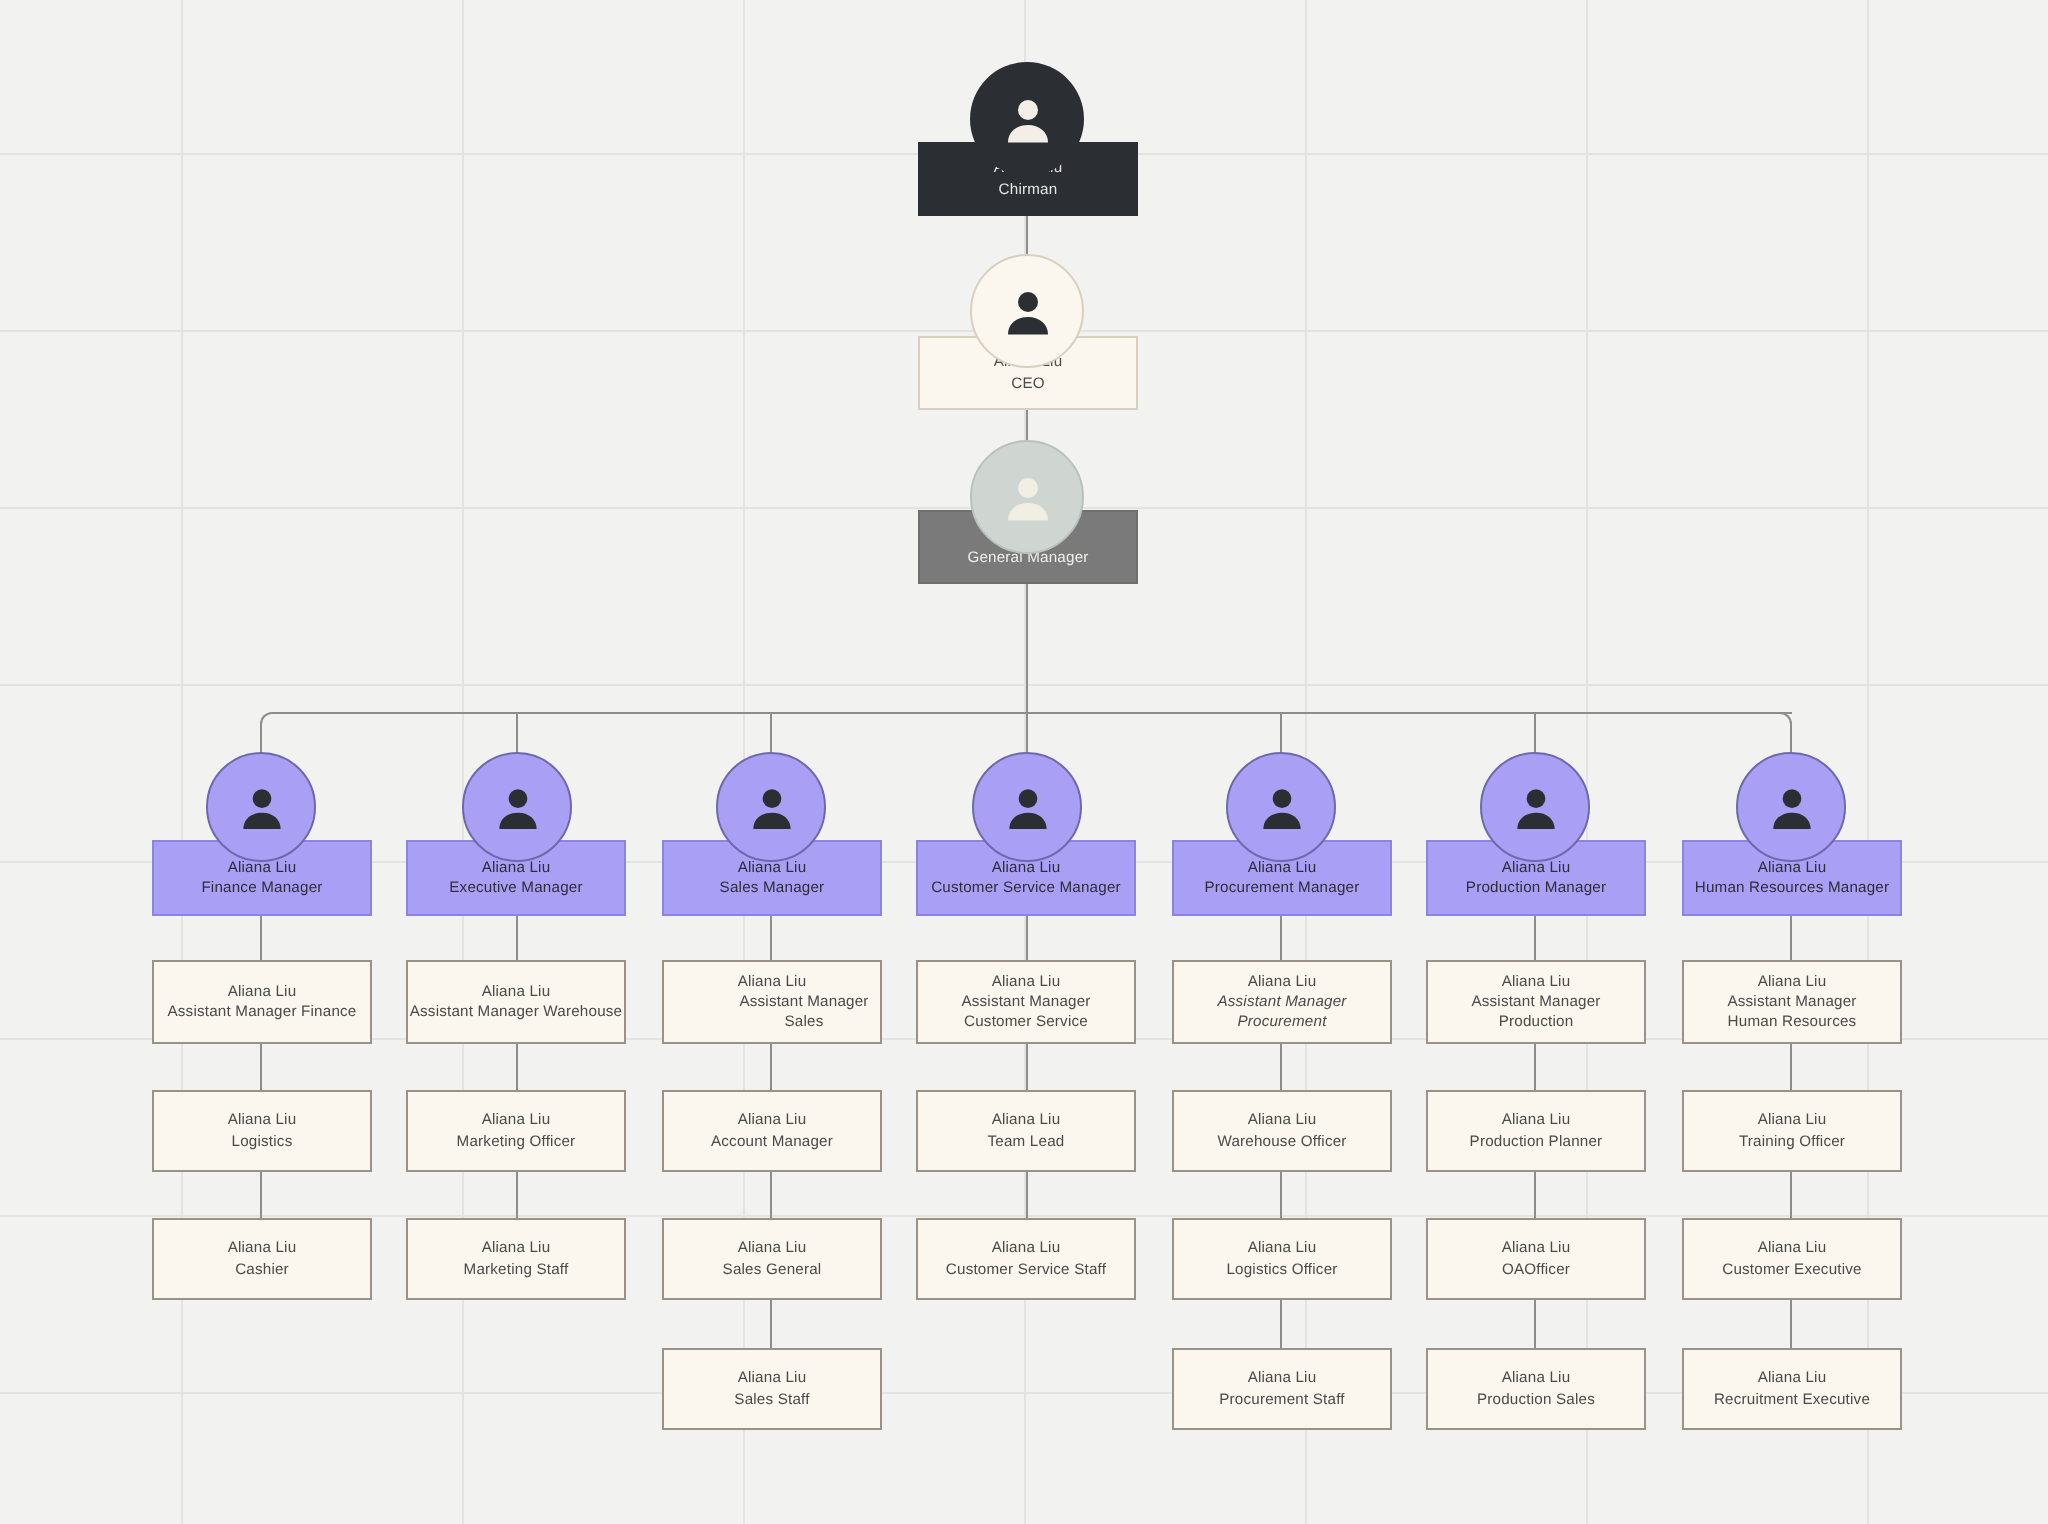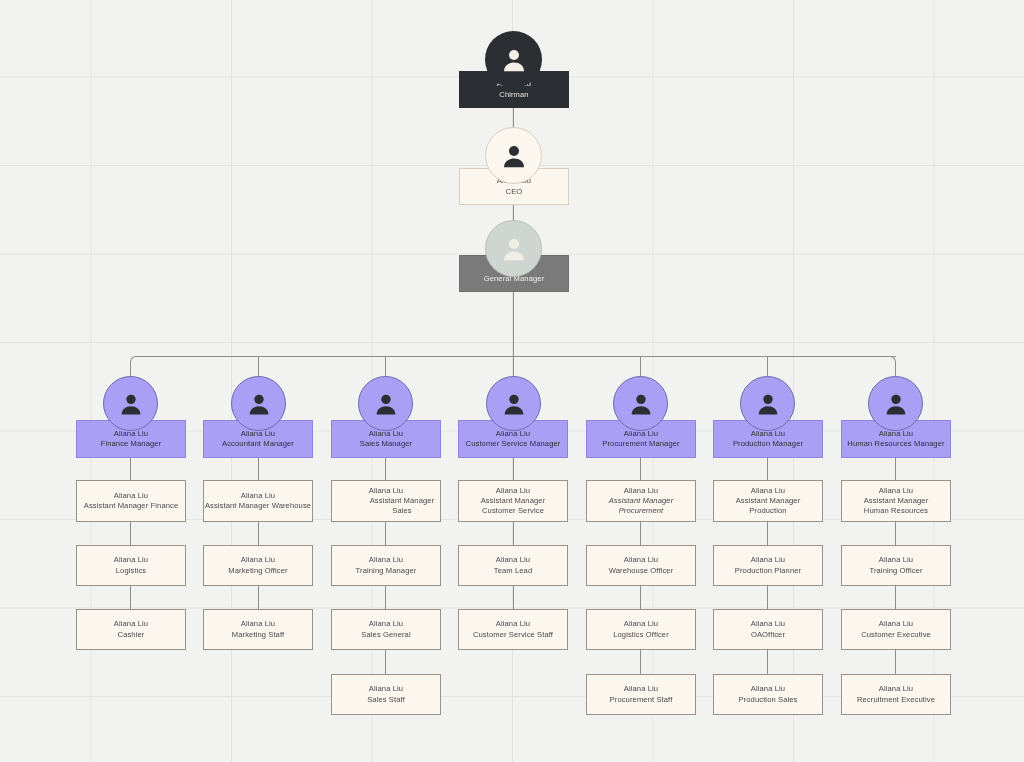--- a/index.html
+++ b/index.html
@@ -161,21 +161,21 @@
   </div>
   <div class="avatar a-purple" style="left:103px; top:376px; width:55px; height:55px;">
     <svg width="28" height="28" viewBox="0 0 24 24">
         <circle cx="12" cy="8" r="4" fill="#2b2e33"></circle>
         <path d="M4 21c0-4.4 3.6-7 8-7s8 2.6 8 7z" fill="#2b2e33"></path>
       </svg>
   </div>
 
   <div class="box v-purple" style="left:203px; top:420px; width:110px; height:38px;">
     <span class="nm">Aliana Liu</span>
-    <span class="ttl">Accountant Manager</span>
+    <span class="ttl">Executive Manager</span>
   </div>
   <div class="avatar a-purple" style="left:231px; top:376px; width:55px; height:55px;">
     <svg width="28" height="28" viewBox="0 0 24 24">
         <circle cx="12" cy="8" r="4" fill="#2b2e33"></circle>
         <path d="M4 21c0-4.4 3.6-7 8-7s8 2.6 8 7z" fill="#2b2e33"></path>
       </svg>
   </div>
 
   <div class="box v-purple" style="left:331px; top:420px; width:110px; height:38px;">
     <span class="nm">Aliana Liu</span>
@@ -267,21 +267,21 @@
   <div class="box v-plain" style="left:76px; top:545px; width:110px; height:41px;">
     <span class="nm">Aliana Liu</span>
     <span class="ttl">Logistics</span>
   </div>
   <div class="box v-plain" style="left:203px; top:545px; width:110px; height:41px;">
     <span class="nm">Aliana Liu</span>
     <span class="ttl">Marketing Officer</span>
   </div>
   <div class="box v-plain" style="left:331px; top:545px; width:110px; height:41px;">
     <span class="nm">Aliana Liu</span>
-    <span class="ttl">Training Manager</span>
+    <span class="ttl">Account Manager</span>
   </div>
   <div class="box v-plain" style="left:458px; top:545px; width:110px; height:41px;">
     <span class="nm">Aliana Liu</span>
     <span class="ttl">Team Lead</span>
   </div>
   <div class="box v-plain" style="left:586px; top:545px; width:110px; height:41px;">
     <span class="nm">Aliana Liu</span>
     <span class="ttl">Warehouse Officer</span>
   </div>
   <div class="box v-plain" style="left:713px; top:545px; width:110px; height:41px;">

